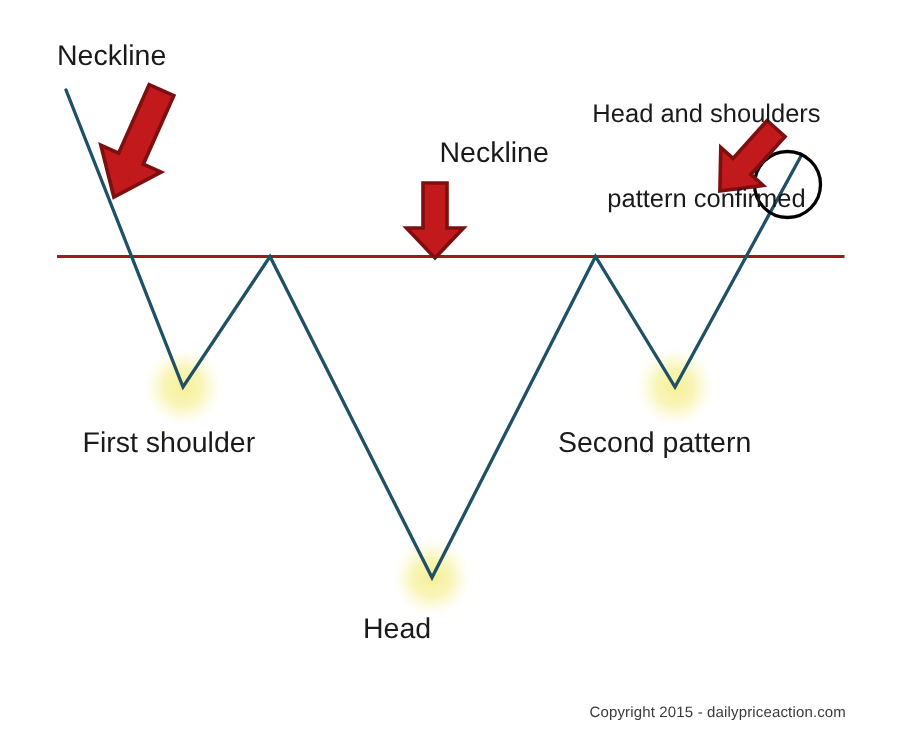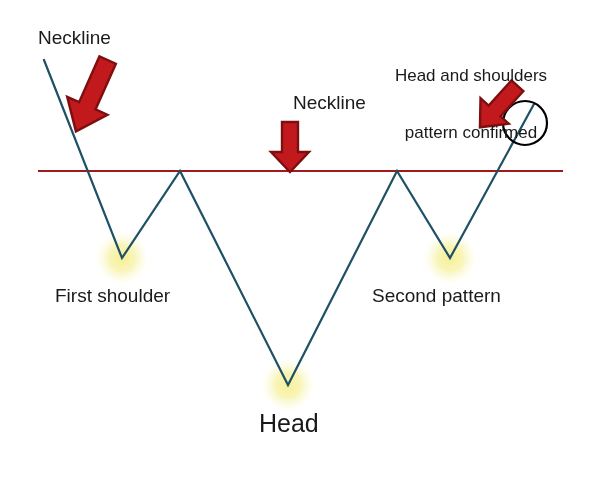--- a/index.html
+++ b/index.html
@@ -26,21 +26,21 @@
     position: absolute;
     color: #1a1a1a;
     font-family: "Liberation Sans", sans-serif;
     white-space: pre;
     line-height: 1.12;
   }
   .lbl-downtrend   { left: 38px;  top: 27px;  font-size: 19px; }
   .lbl-neckline    { left: 246px; top: 92px;  font-size: 19px; margin-left: 47px; }
   .lbl-hs          { left: 375px; top: 28px;  font-size: 17px; width: 192px; text-align: center; }
   .lbl-first       { left: 55px;  top: 285px; font-size: 19px; }
-  .lbl-head        { left: 259px; top: 409px; font-size: 25px; }
+  .lbl-head        { left: 242px; top: 409px; font-size: 19px; }
   .lbl-second      { left: 372px; top: 285px; font-size: 19px; }
   .lbl-copyright   { left: 393px; top: 470px; font-size: 10px; color: #3a3a3a; letter-spacing: 0.1px; }
 </style>
 </head>
 <body>
 
 <div id="canvas">
 
   <svg class="layer" viewBox="0 0 600 500">
     <defs>
@@ -93,14 +93,15 @@
     <div>Head and shoulders</div>
     <div>pattern confirmed</div>
   </div>
 
   <div class="lbl lbl-first">First shoulder</div>
 
   <div class="lbl lbl-head">Head</div>
 
   <div class="lbl lbl-second">Second pattern</div>
 
+  <div class="lbl lbl-copyright">Copyright 2015 - dailypriceaction.com</div>
 
 </div>
 
 </body></html>

